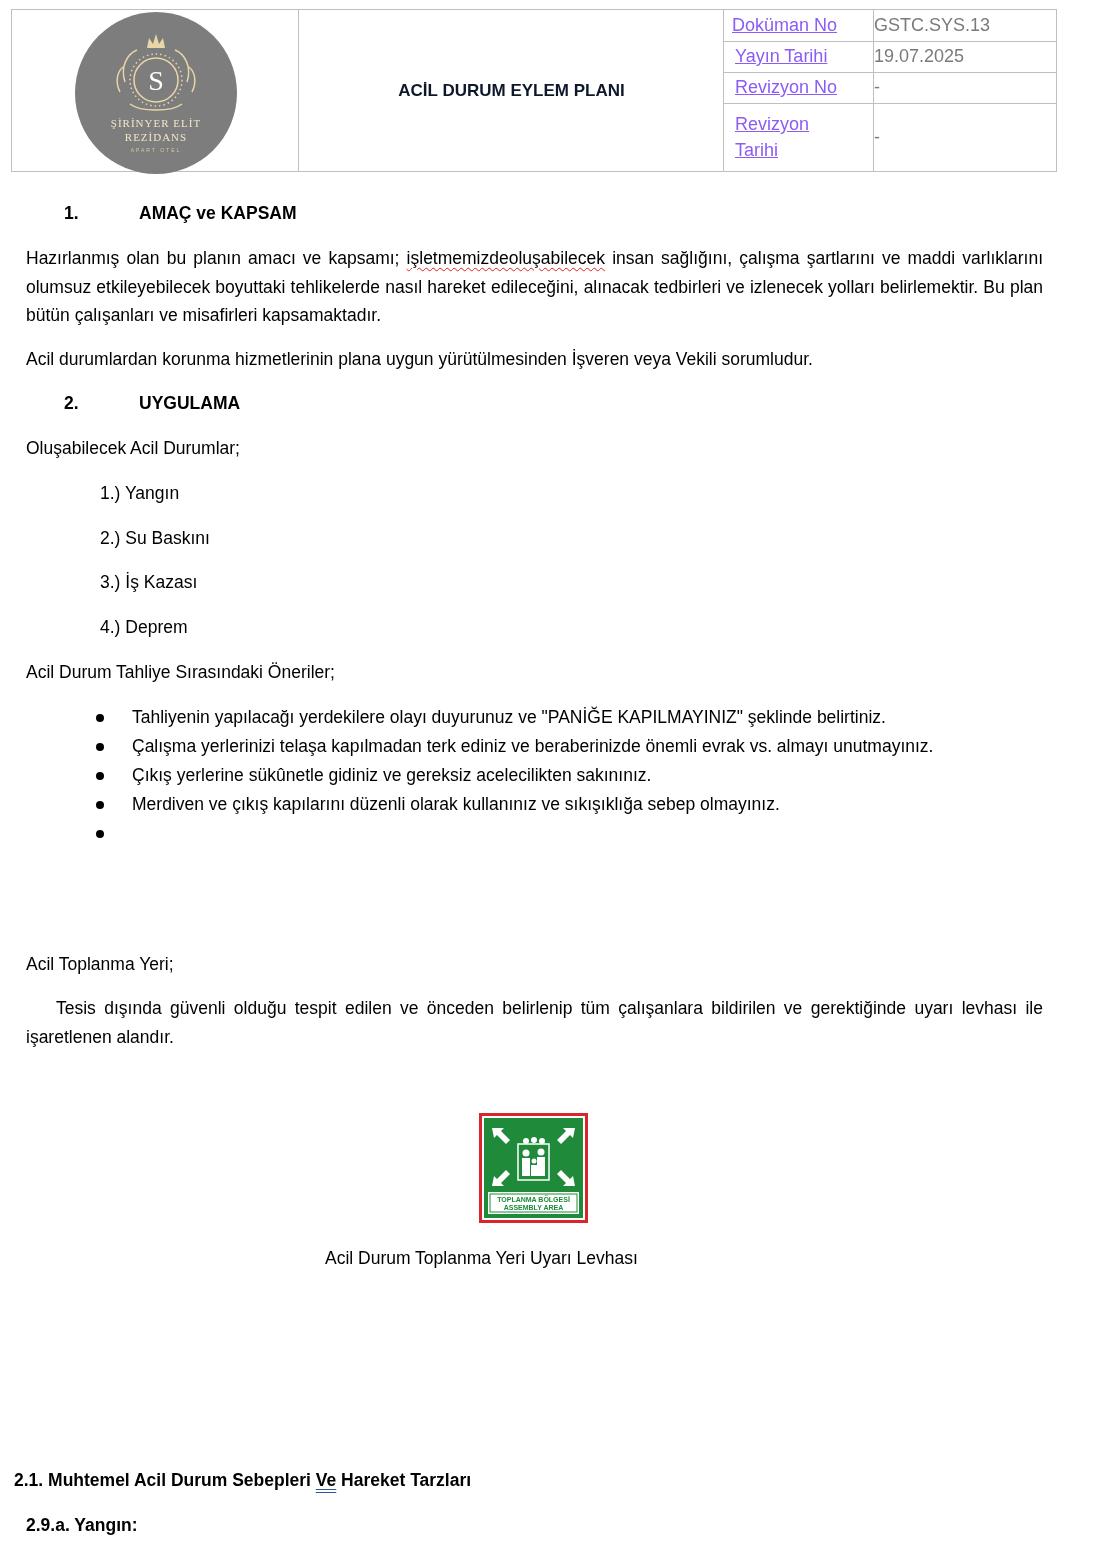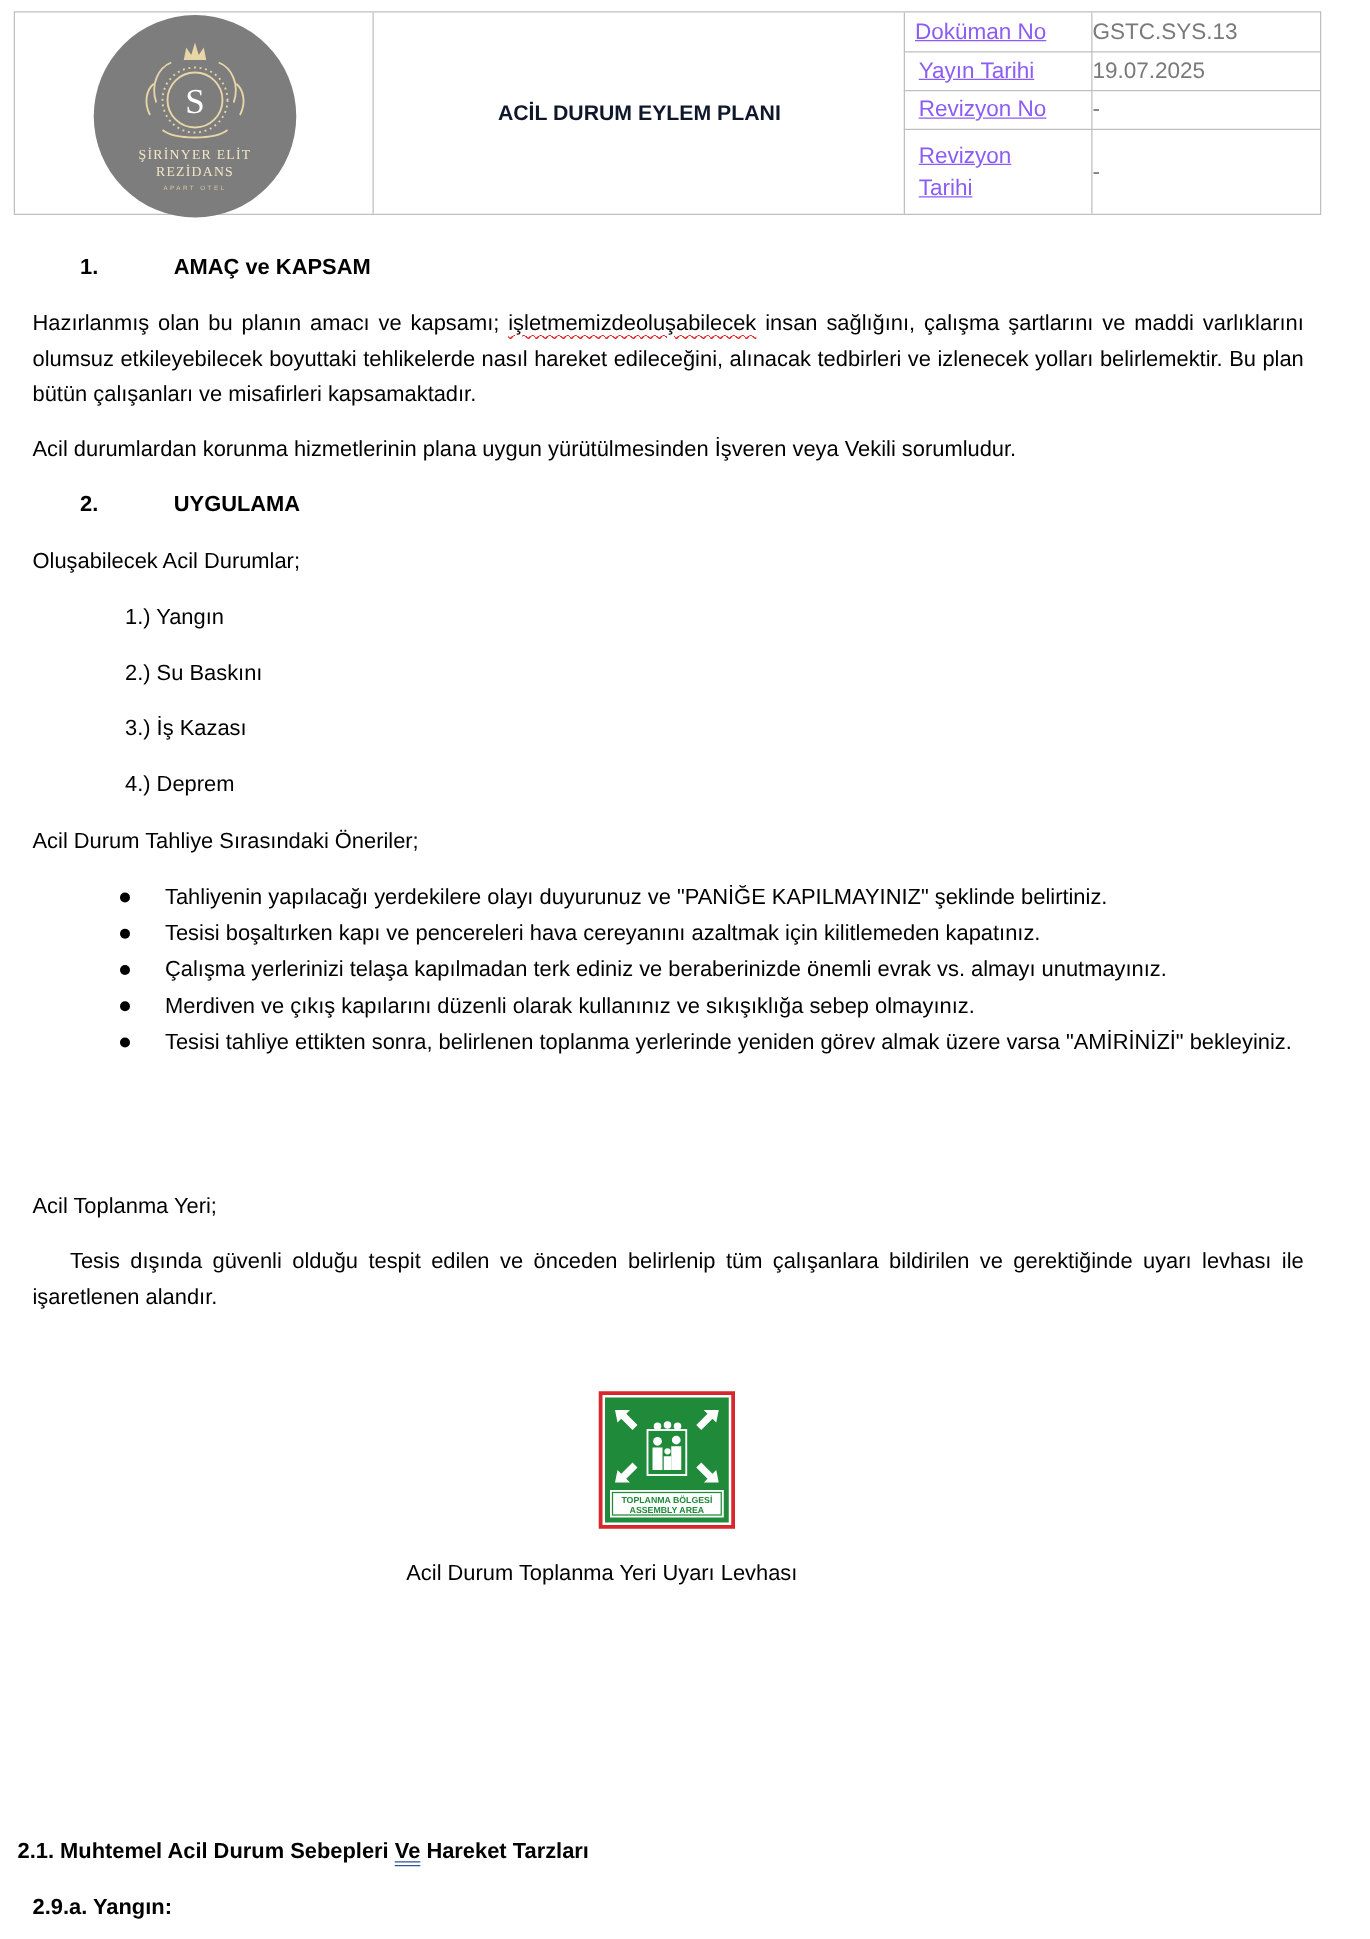--- a/index.html
+++ b/index.html
@@ -95,24 +95,24 @@
 <div class="body-text" style="top:434px">Oluşabilecek Acil Durumlar;</div>
 <div class="body-text" style="top:479px; left:100px; width:auto">1.) Yangın</div>
 <div class="body-text" style="top:524px; left:100px; width:auto">2.) Su Baskını</div>
 <div class="body-text" style="top:568px; left:100px; width:auto">3.) İş Kazası</div>
 <div class="body-text" style="top:613px; left:100px; width:auto">4.) Deprem</div>
 
 <div class="body-text" style="top:658px">Acil Durum Tahliye Sırasındaki Öneriler;</div>
 
 <ul class="bullet-list">
   <li><span class="dot"></span><span>Tahliyenin yapılacağı yerdekilere olayı duyurunuz ve "PANİĞE KAPILMAYINIZ" şeklinde belirtiniz.</span></li>
-  <li><span class="dot"></span><span>Tesisi boşaltırken kapı ve pencereleri hava cereyanını azaltmak için kilitlemeden kapatınız.</span></li>
   <li><span class="dot"></span><span>Çalışma yerlerinizi telaşa kapılmadan terk ediniz ve beraberinizde önemli evrak vs. almayı unutmayınız.</span></li>
+  <li><span class="dot"></span><span>Çıkış yerlerine sükûnetle gidiniz ve gereksiz acelecilikten sakınınız.</span></li>
   <li><span class="dot"></span><span>Merdiven ve çıkış kapılarını düzenli olarak kullanınız ve sıkışıklığa sebep olmayınız.</span></li>
-  <li><span class="dot"></span><span>Tesisi tahliye ettikten sonra, belirlenen toplanma yerlerinde yeniden görev almak üzere varsa "AMİRİNİZİ" bekleyiniz.</span></li>
+  <li><span class="dot"></span></li>
 </ul>
 
 <div class="body-text" style="top:950px">Acil Toplanma Yeri;</div>
 <p class="body-text" style="top:994px; margin:0; text-indent:30px; font-family:'Liberation Sans Narrow','Liberation Sans',sans-serif;">Tesis dışında güvenli olduğu tespit edilen ve önceden belirlenip tüm çalışanlara bildirilen ve gerektiğinde uyarı levhası ile işaretlenen alandır.</p>
 
 <div class="sign">
   <svg width="103" height="104" viewBox="0 0 103 104">
     <rect x="2" y="2" width="99" height="100" fill="#1f8a3a"></rect>
 
     <g fill="#ffffff">

